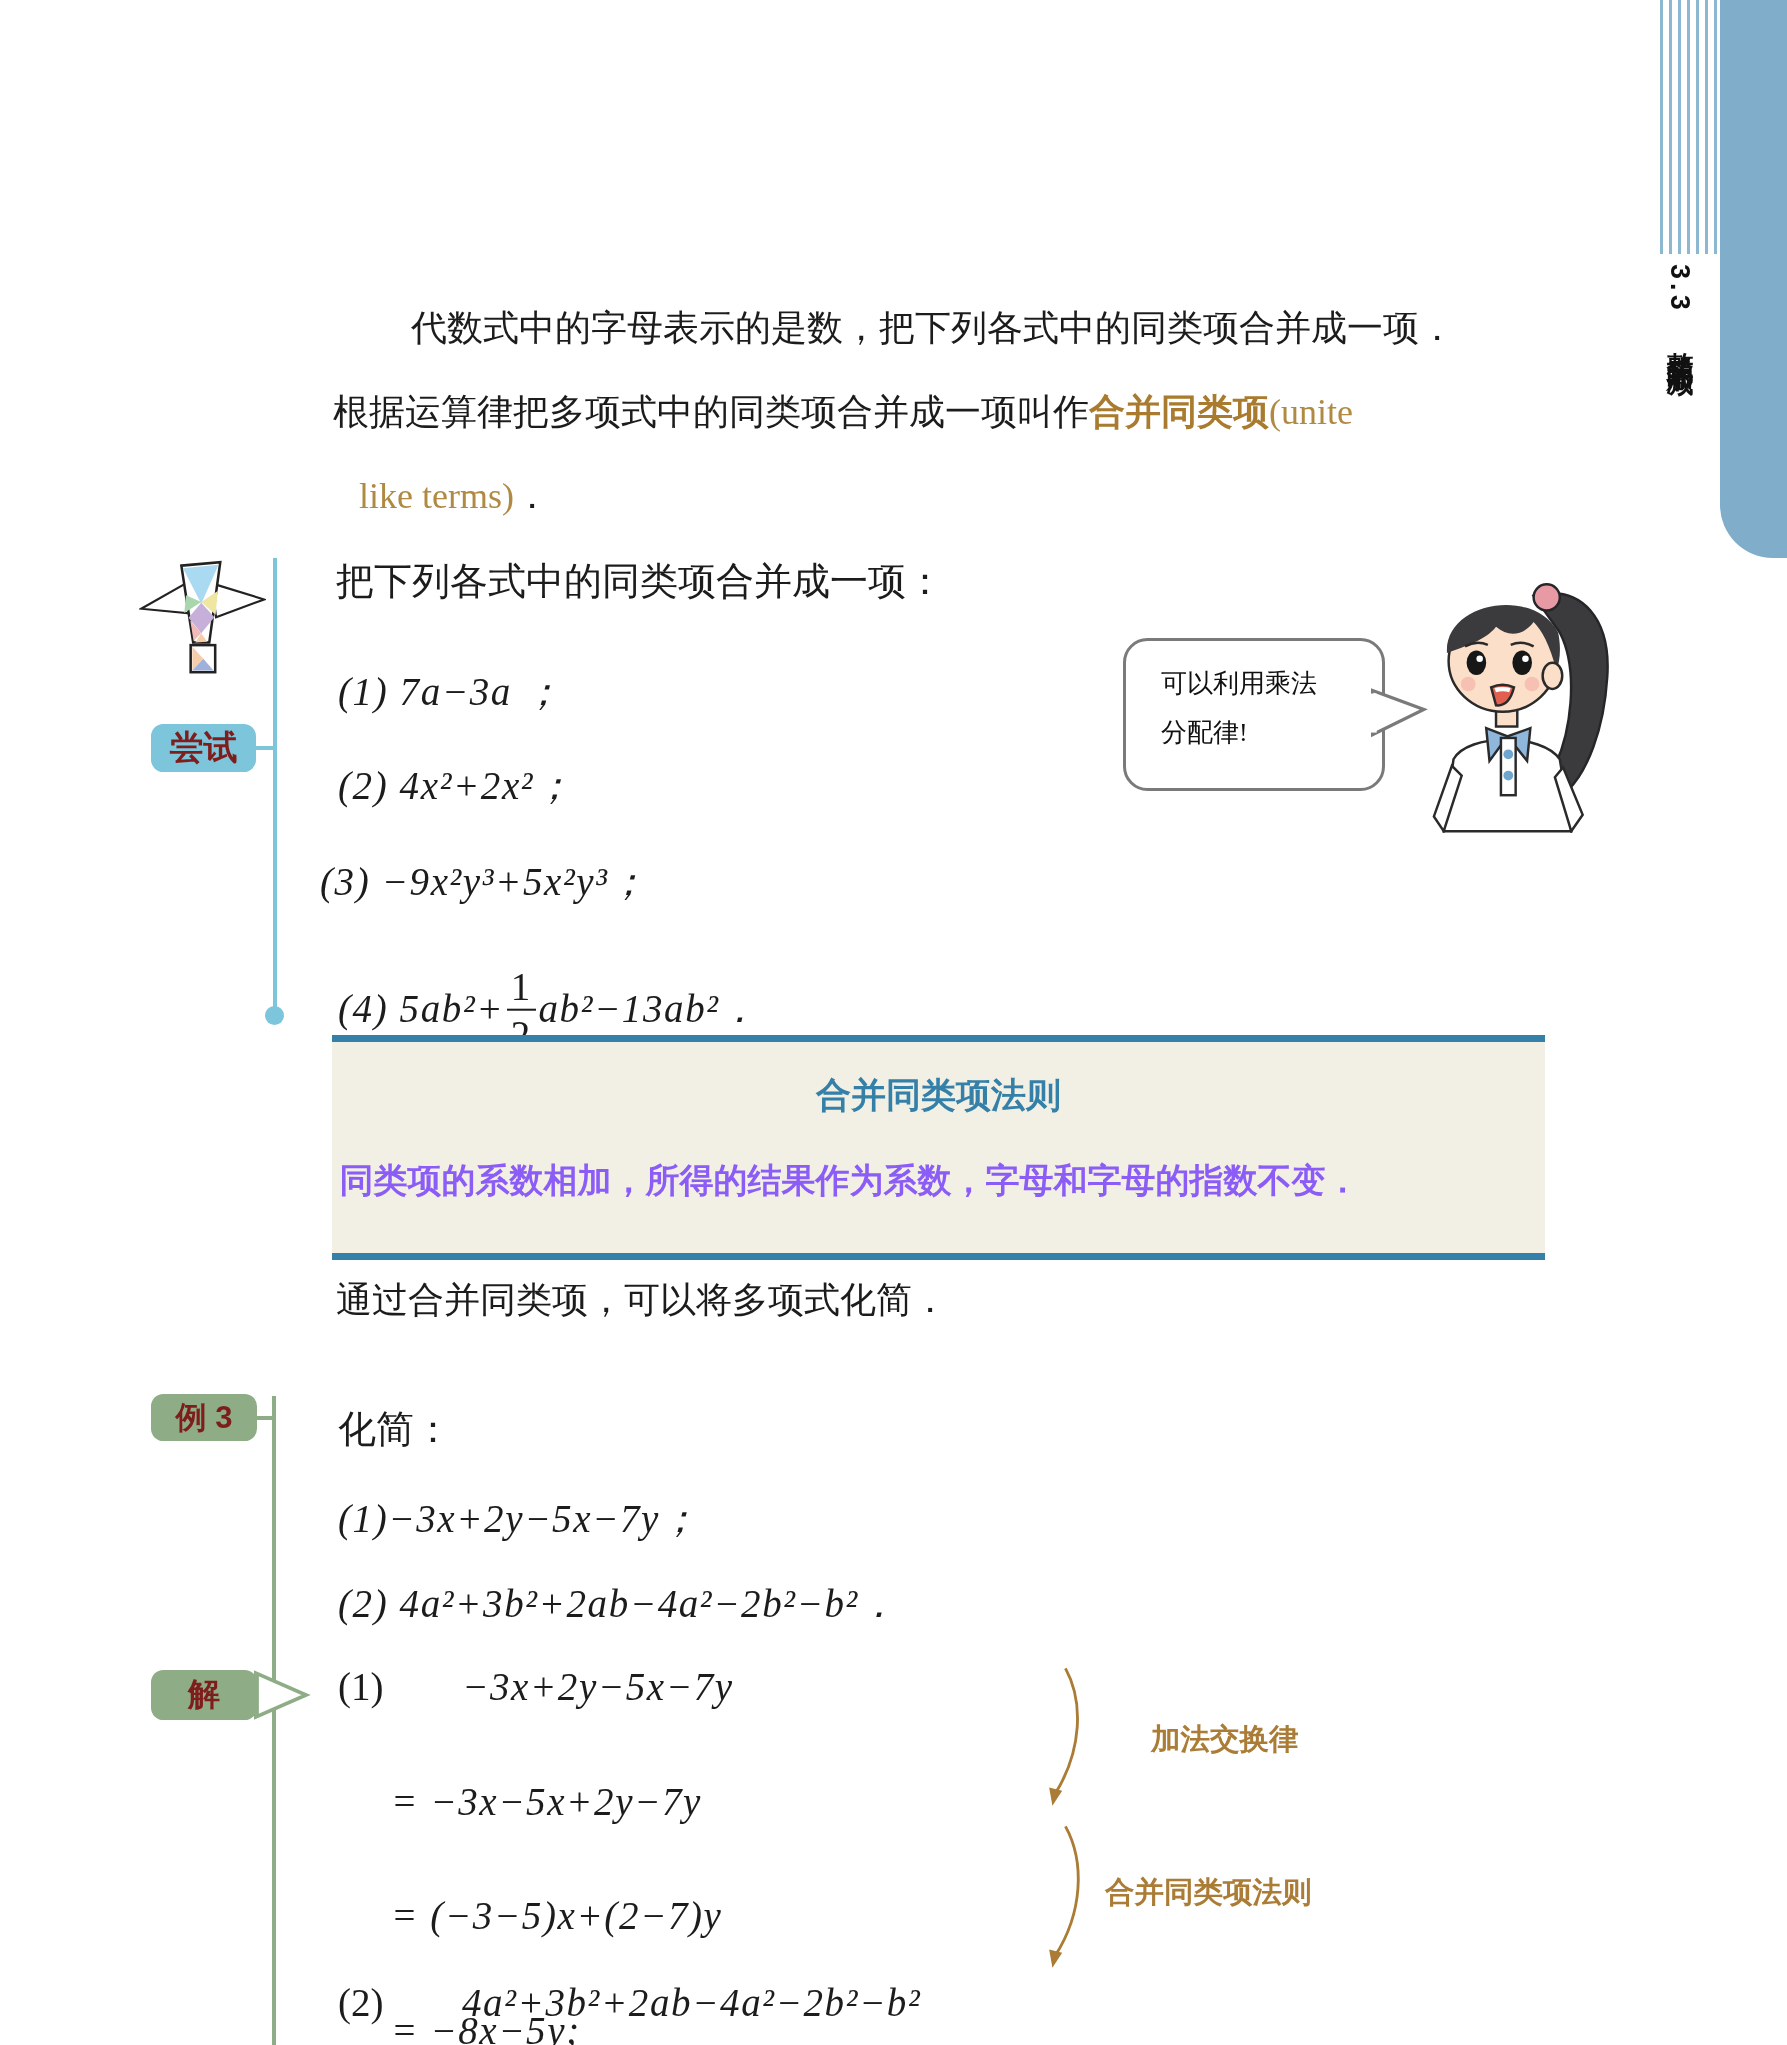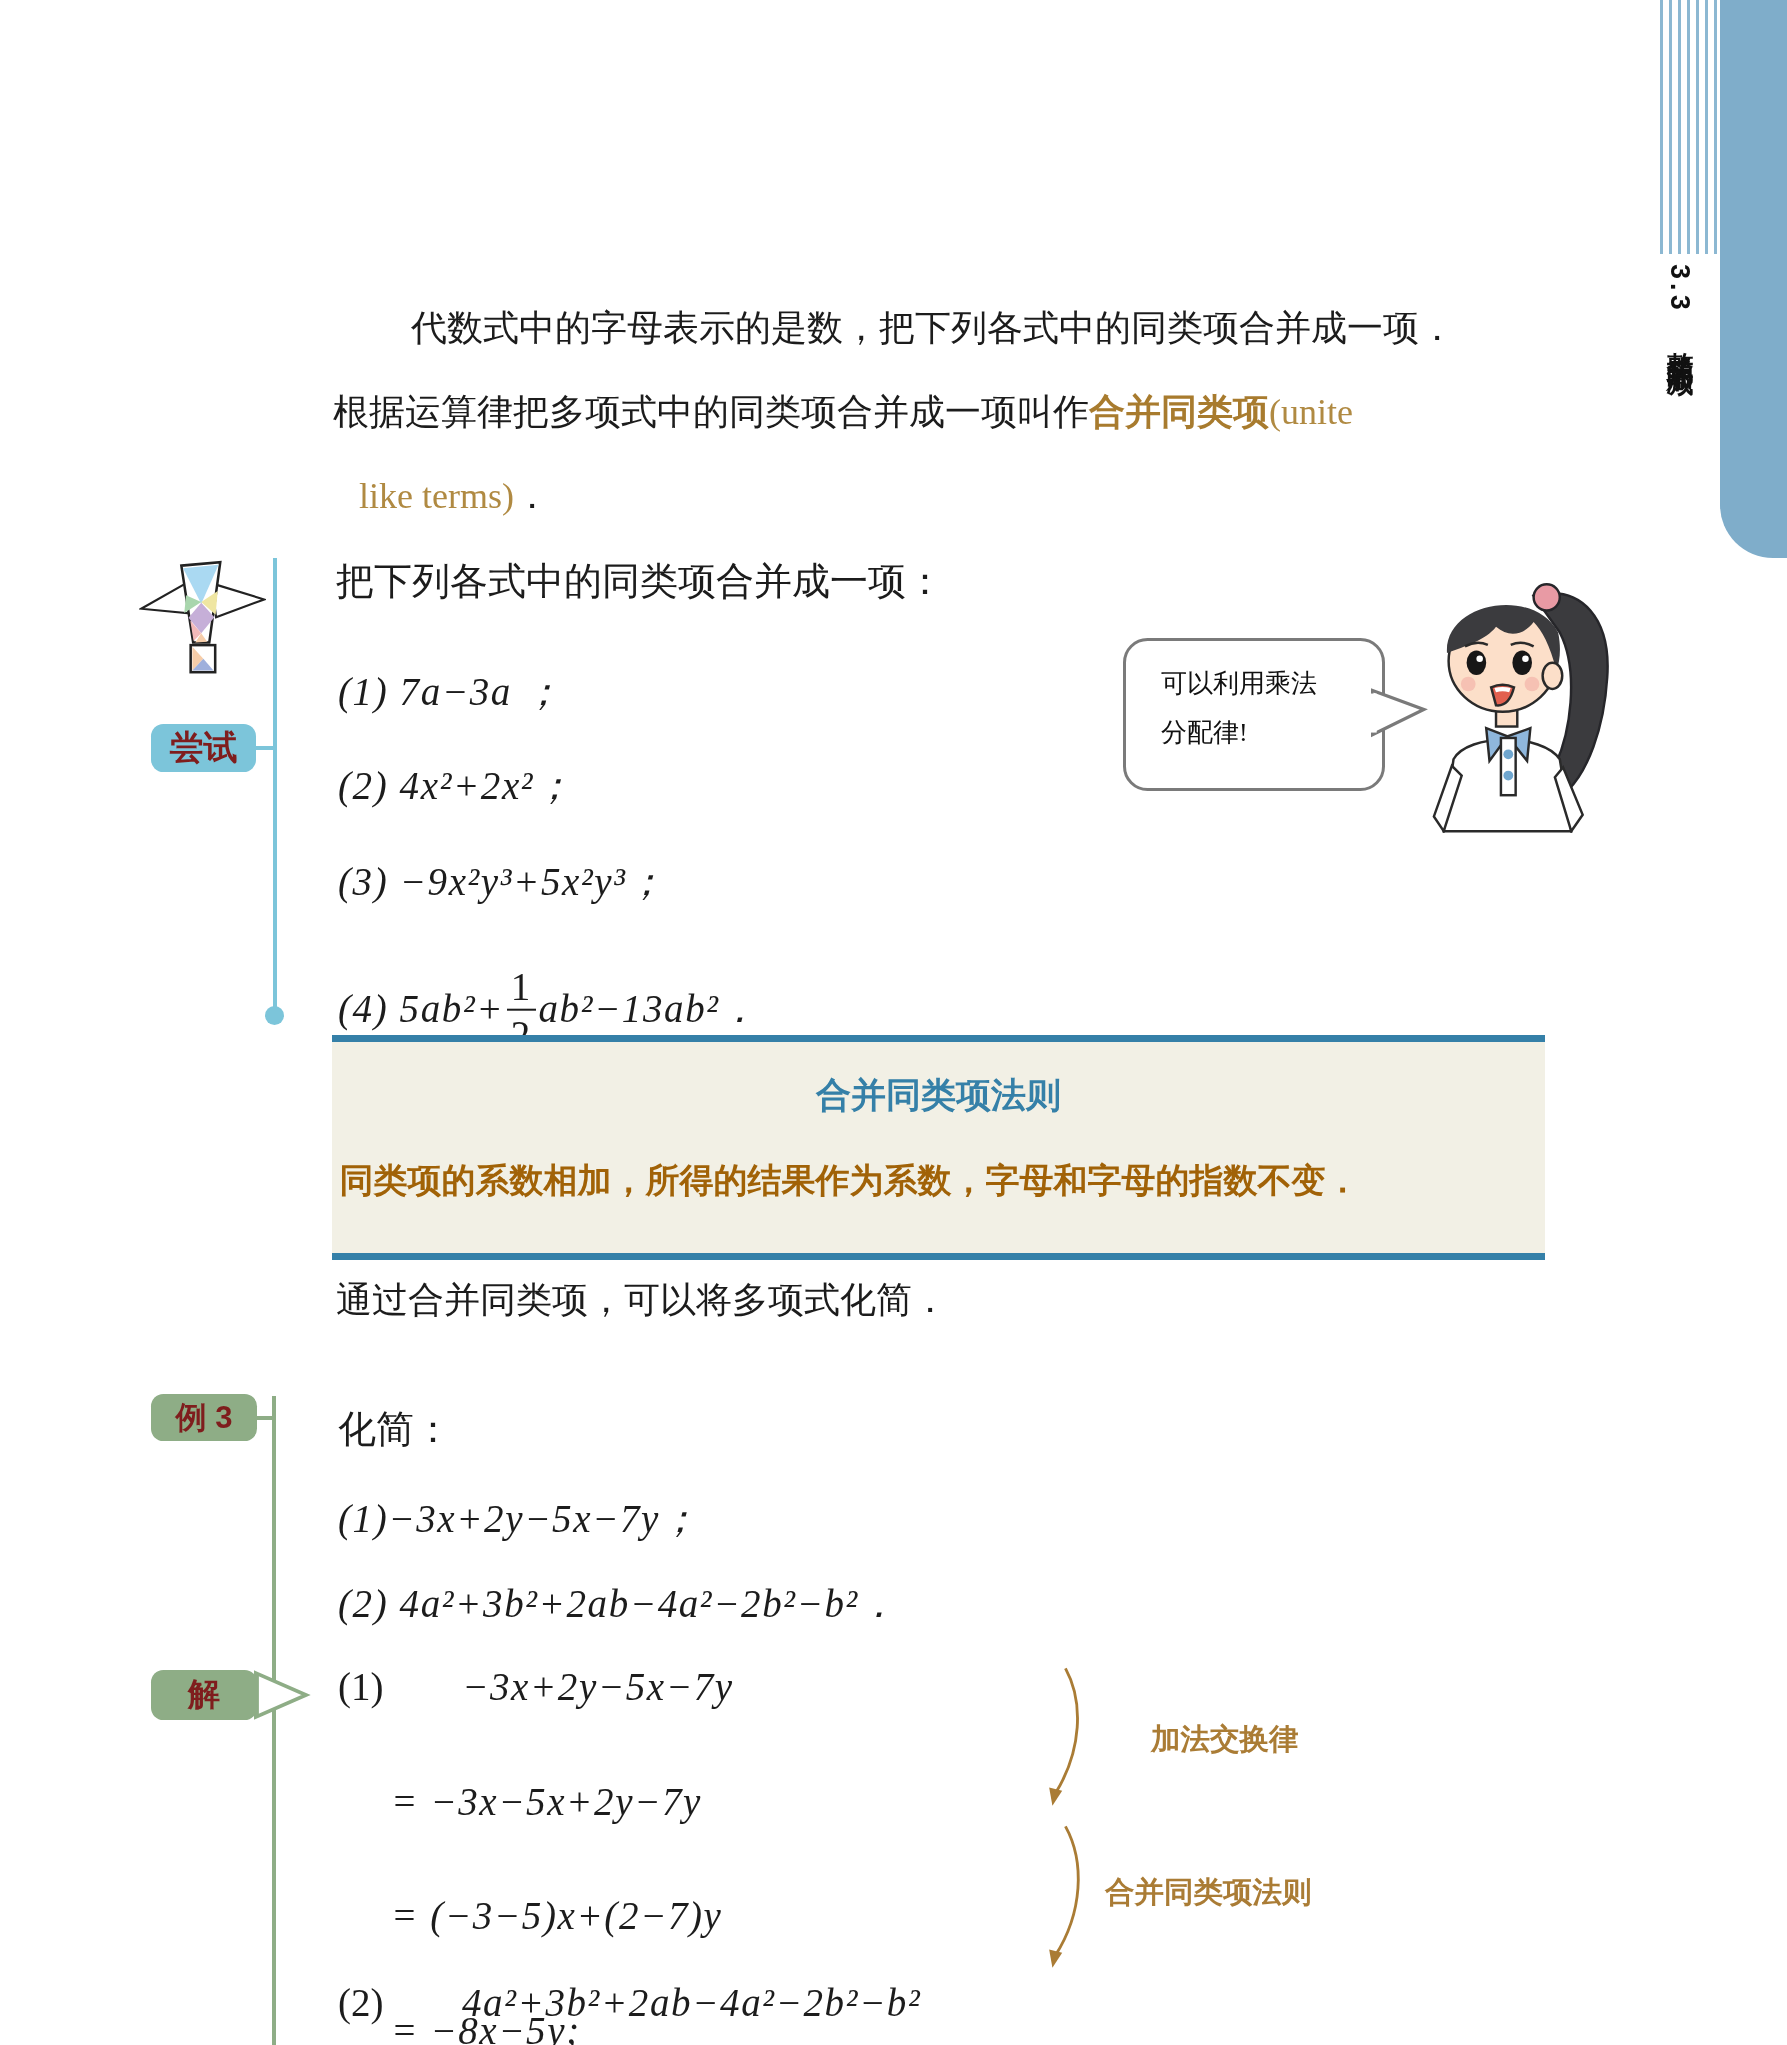--- a/index.html
+++ b/index.html
@@ -26,21 +26,21 @@
   
   .try-item{font-size:39px;white-space:nowrap;}
   .frac{display:inline-flex;flex-direction:column;align-items:center;vertical-align:middle;
         line-height:1;margin:0 2.5px;transform:translateY(-3.3px);}
   .frac .fnum{padding:0 4.1px 3.3px 4.1px;}
   .frac .fden{border-top:2.9px solid #1c1c1c;padding:3.3px 4.1px 0 4.1px;}
   
   .rulebox{background:#f2f0e5;}
   .rulebar{background:#3580a8;height:7.4px;width:100%;position:absolute;left:0;}
   .ruletitle{color:#3580a8;font-weight:bold;font-size:35px;text-align:center;width:100%;}
-  .rulebody{color:#a16207;font-weight:bold;font-size:34px;white-space:nowrap;}
+  .rulebody{color:#8b5cf6;font-weight:bold;font-size:34px;white-space:nowrap;}
   
   .bubble{background:#ffffff;border:3.3px solid #7a7a7a;}
   .bubble-text{font-family:"Liberation Serif",serif;font-size:26px;line-height:1.55;color:#111;}
   
   .sol-line{font-size:39px;white-space:nowrap;}
   .anno-label{color:#aa7c35;font-weight:bold;font-size:29.5px;white-space:nowrap;}
   
   .side-tab{background:#7fadca;border-bottom-left-radius:53px;}
   .stripe{background:#8cb8d2;width:2.5px;position:absolute;top:0;height:254px;}
   .side-text{writing-mode:vertical-rl;text-orientation:mixed;font-weight:bold;font-size:27px;
@@ -86,21 +86,21 @@
 
   <div class="abs cjk" style="left:336px;top:556px;font-size:38px;white-space:nowrap;">
     <span>把下列各式中的同类项合并成一项：</span>
   </div>
   <div class="abs try-item math" style="left:338px;top:665px;">
     <span>(1) 7a−3a ；</span>
   </div>
   <div class="abs try-item math" style="left:338px;top:759px;">
     <span>(2) 4x²+2x²；</span>
   </div>
-  <div class="abs try-item math" style="left:338px;top:855px;text-align:right;">
+  <div class="abs try-item math" style="left:320px;top:855px;text-align:right;">
     <span>(3) −9x²y³+5x²y³；</span>
   </div>
   <div class="abs try-item math" style="left:338px;top:970px;">
     <span>(4) 5ab²+</span><span class="frac mathlabel">
         <span class="fnum">1</span>
         <span class="fden">2</span>
       </span><span>ab²−13ab²．</span>
   </div>
 
   <div class="abs bubble" style="left:1123px;top:638px;width:256px;height:147px;border-radius:24.5px;"></div>

